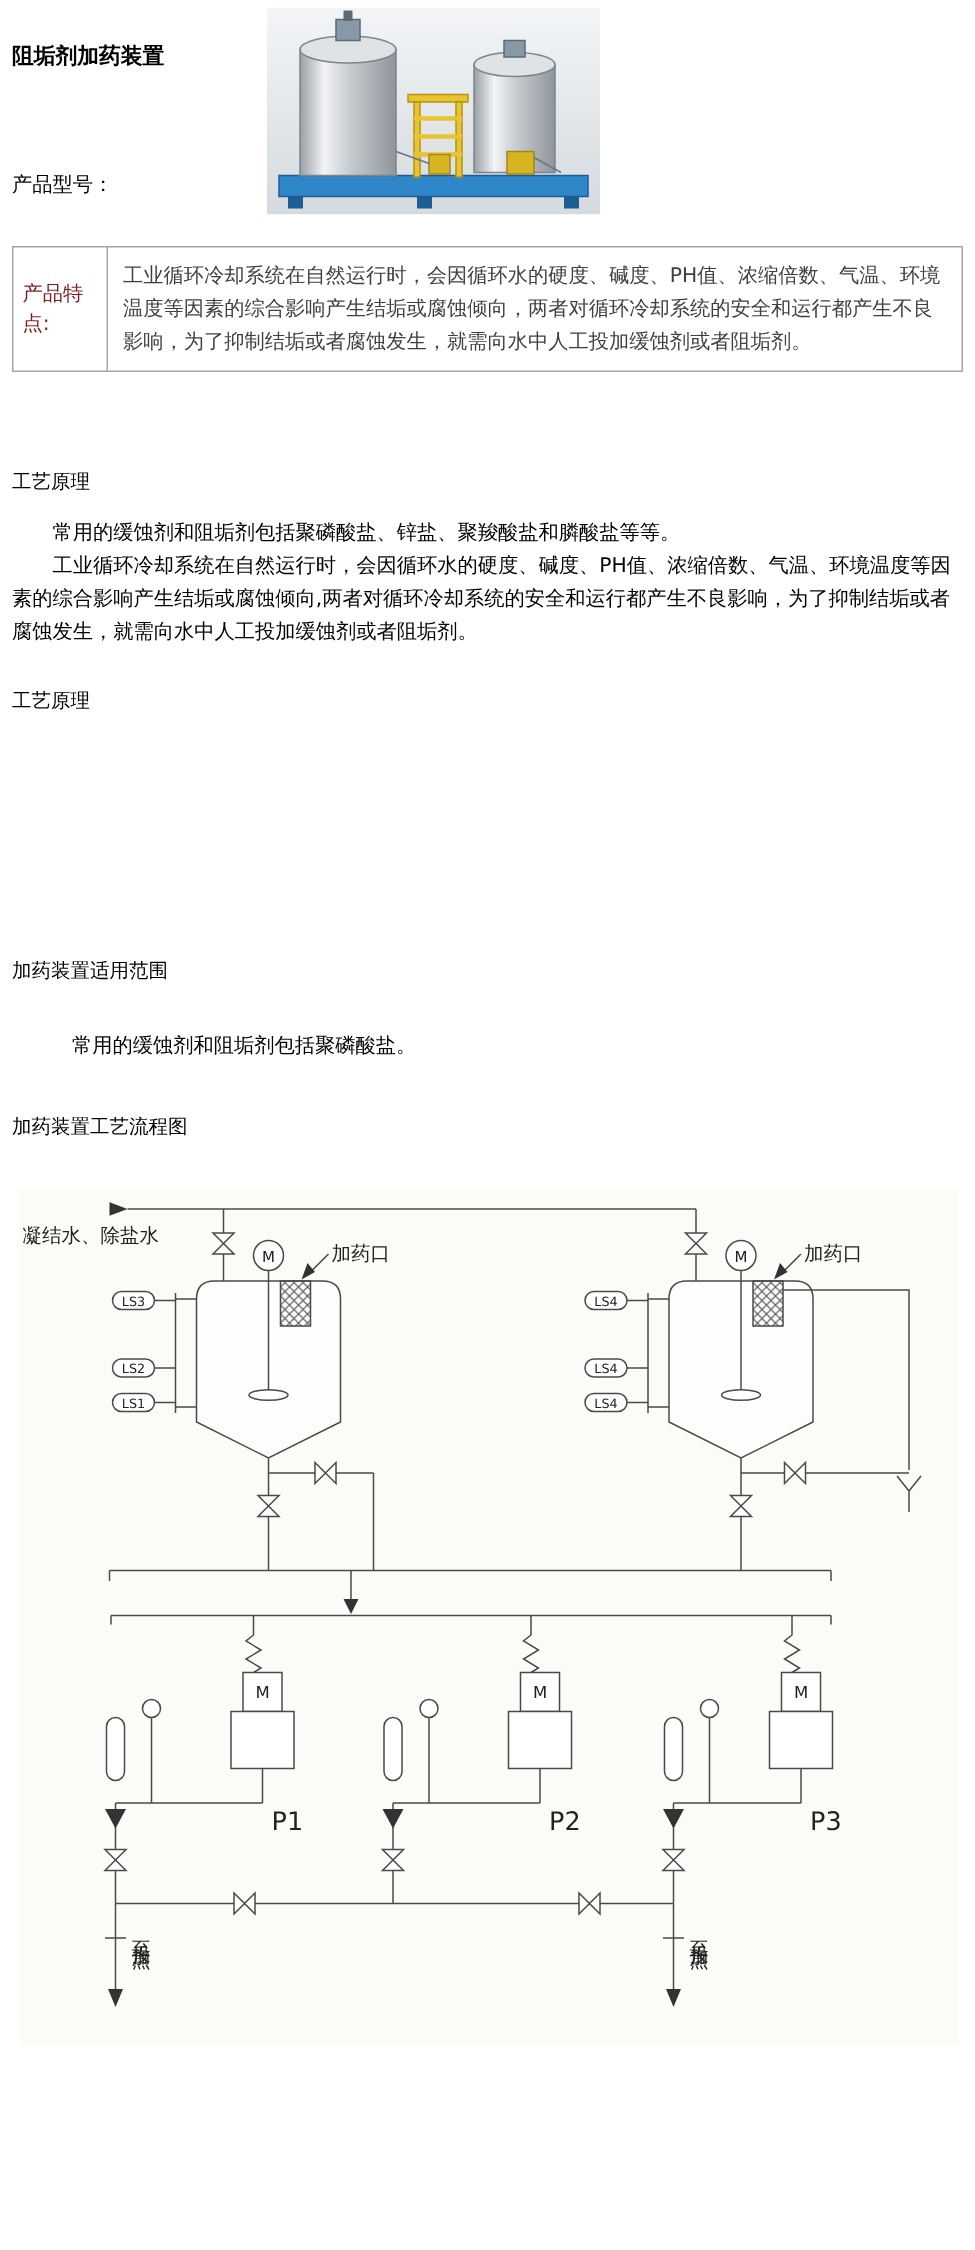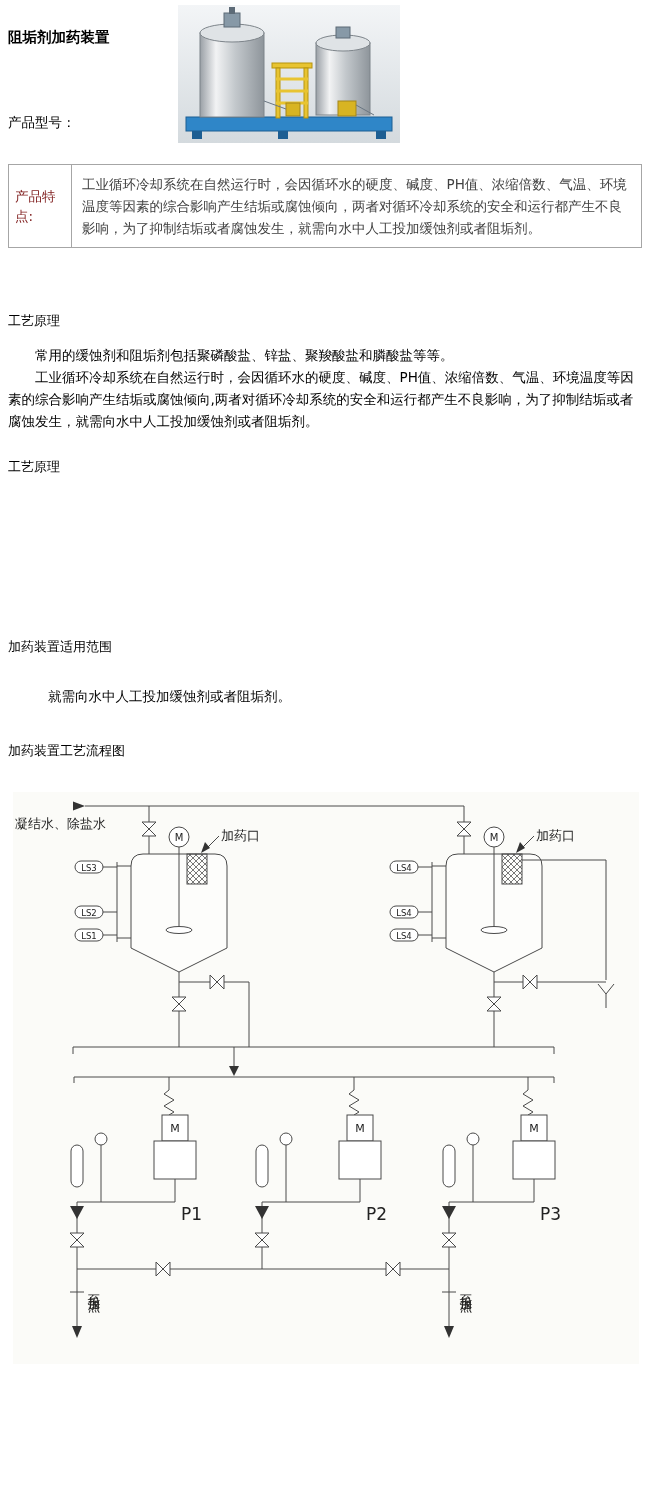--- a/index.html
+++ b/index.html
@@ -100,21 +100,21 @@
 
   <div class="abs sec-h h-principle">工艺原理</div>
   <div class="abs p-principle">
     <p>常用的缓蚀剂和阻垢剂包括聚磷酸盐、锌盐、聚羧酸盐和膦酸盐等等。</p>
     <p>工业循环冷却系统在自然运行时，会因循环水的硬度、碱度、PH值、浓缩倍数、气温、环境温度等因素的综合影响产生结垢或腐蚀倾向,两者对循环冷却系统的安全和运行都产生不良影响，为了抑制结垢或者腐蚀发生，就需向水中人工投加缓蚀剂或者阻垢剂。</p>
   </div>
 
   <div class="abs sec-h h-process">工艺原理</div>
 
   <div class="abs sec-h h-scope">加药装置适用范围</div>
-  <p class="abs p-scope">就需向水中人工投加缓蚀剂或者阻垢剂。</p>
+  <p class="abs p-scope">常用的缓蚀剂和阻垢剂包括聚磷酸盐。</p>
 
   <div class="abs sec-h h-flow">加药装置工艺流程图</div>
 
   <div class="abs diagram">
     <svg width="626" height="572" viewBox="0 0 626 572" stroke="#4a4a4a" fill="none" stroke-width="1">
       <defs>
         <pattern id="hatch" width="6" height="6" patternUnits="userSpaceOnUse">
           <path d="M0,0 L6,6 M6,0 L0,6" stroke="#555" stroke-width="0.8"></path>
         </pattern>
       </defs>

